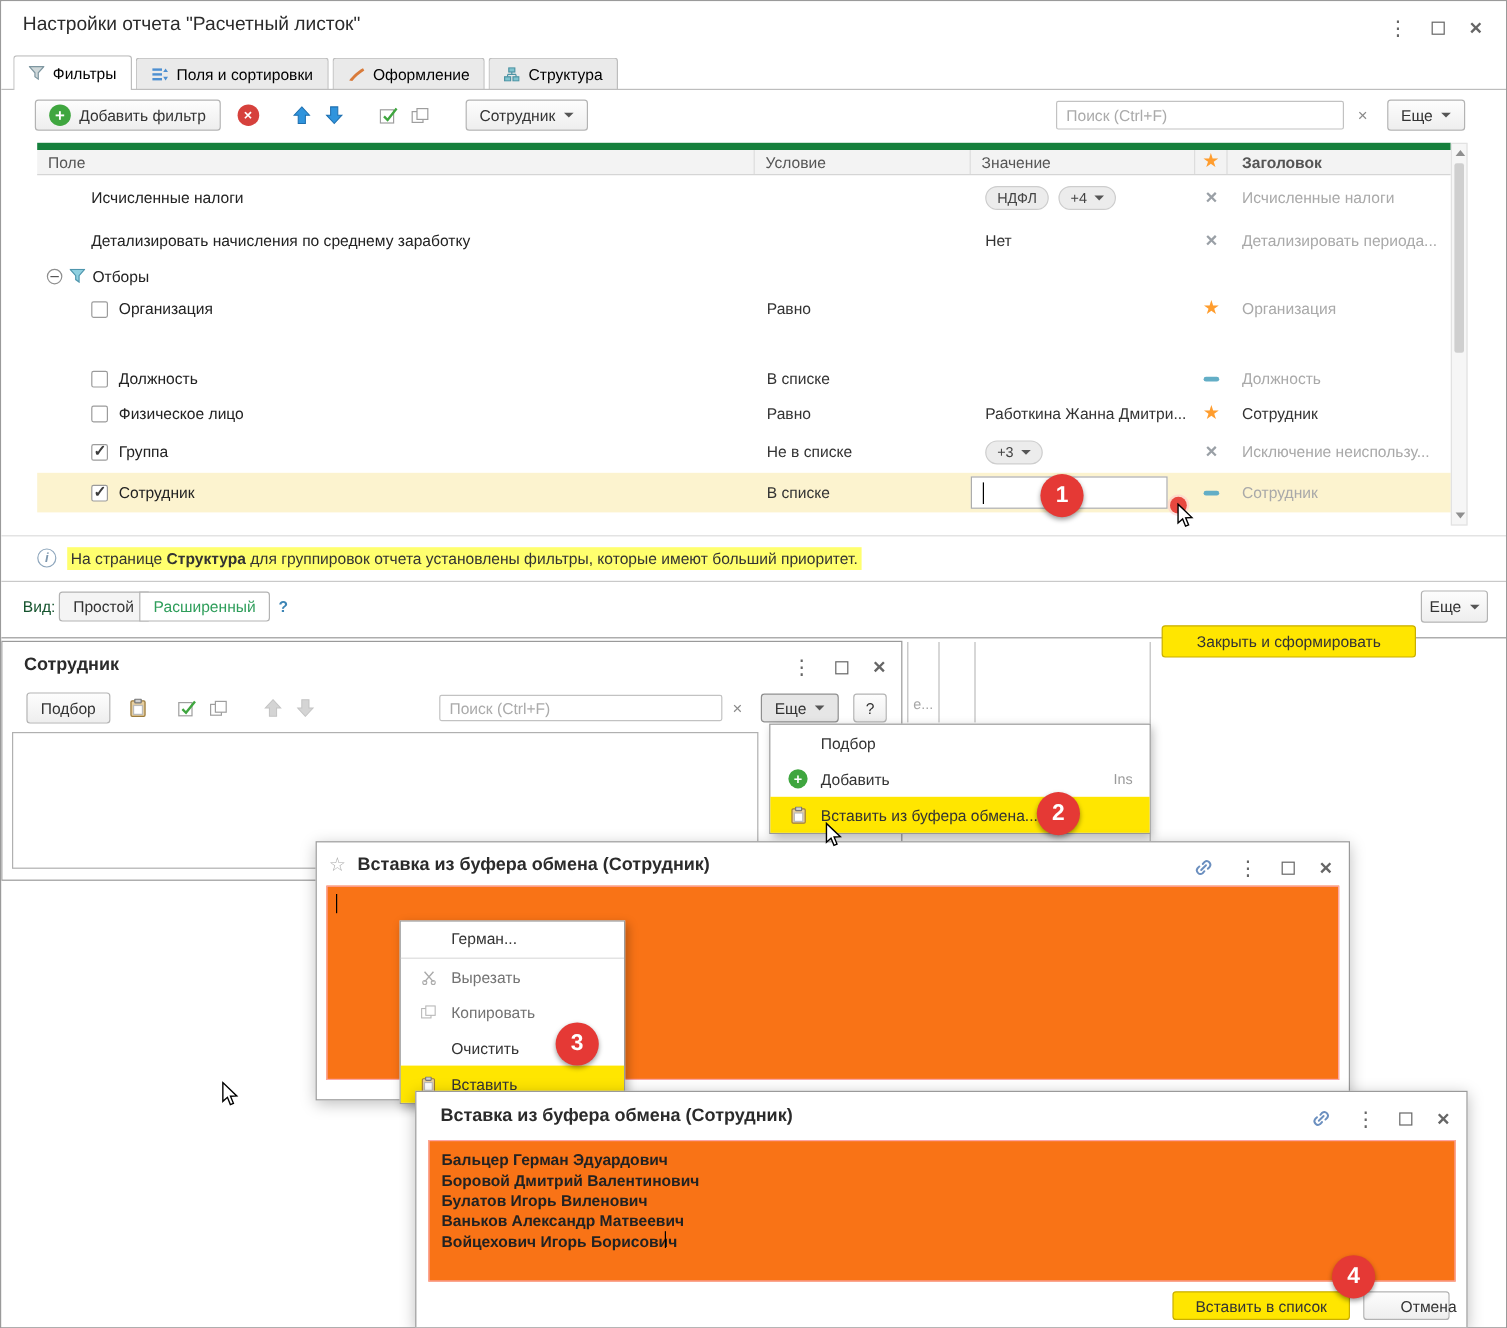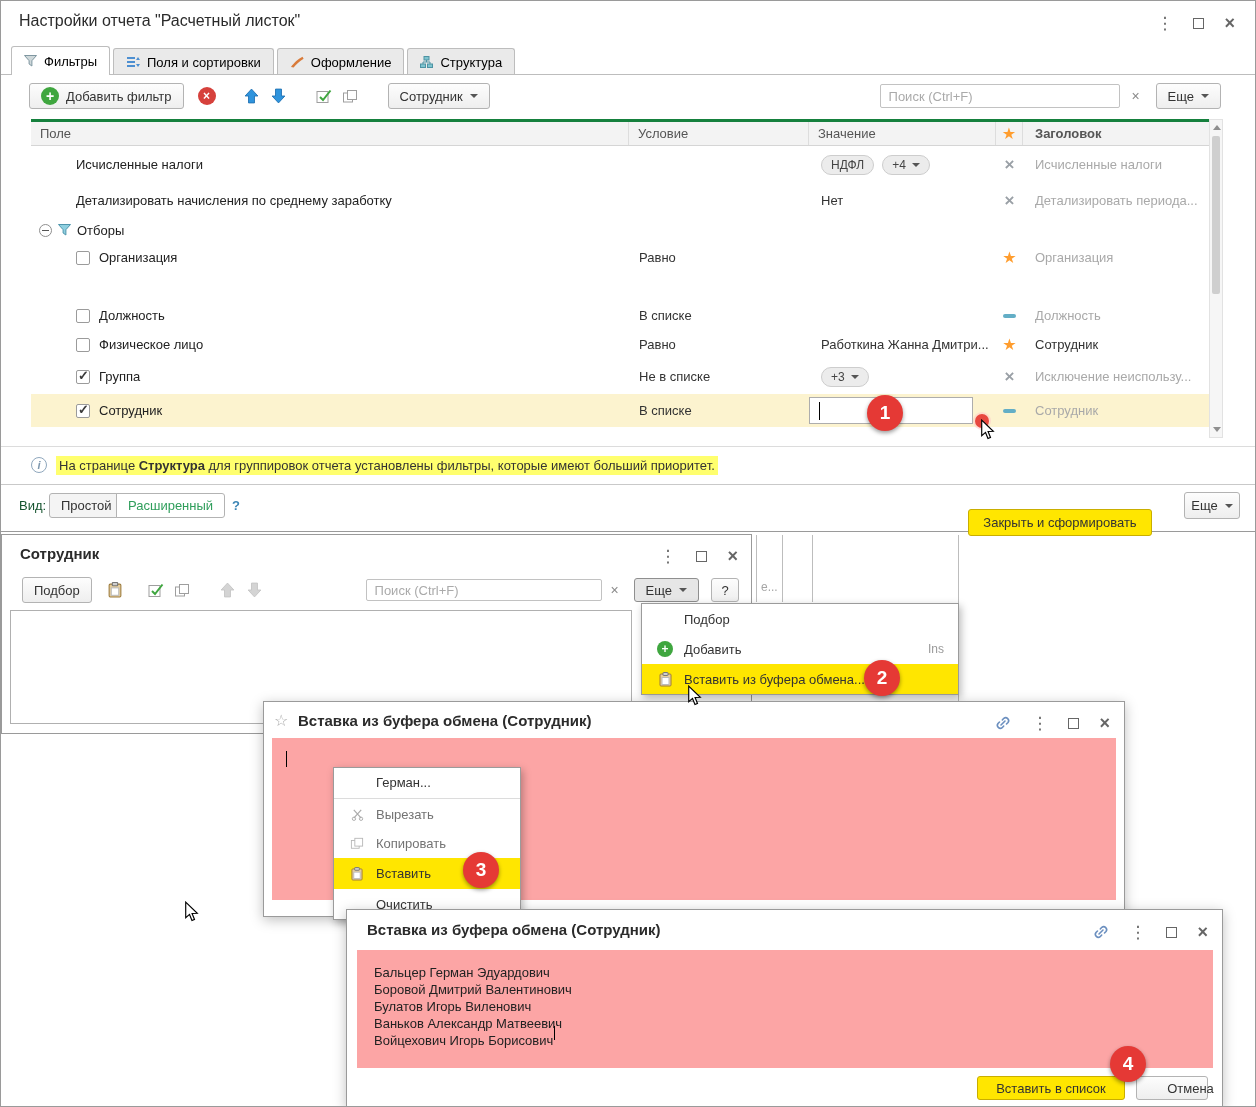--- a/index.html
+++ b/index.html
@@ -33,21 +33,21 @@
   .xclear { color:#8a8a8a; font-size:14px; }
   
   .tabs { position:absolute; left:10px; top:45px; display:flex; gap:3px; align-items:flex-end; }
   .tab { display:inline-flex; align-items:center; gap:7px; height:27px; padding:0 12px;
          background:#eaeaea; border:1px solid #bdbdbd; border-bottom:none; border-radius:3px 3px 0 0; color:#000000; }
   .tab.active { background:#fff; height:29px; position:relative; z-index:2; }
   .tabline { position:absolute; left:0; right:0; top:73px; height:1px; background:#bdbdbd; }
   
   .tgrid { display:grid; grid-template-columns:598px 180px 187px 27px 1fr; }
   .thead { position:absolute; left:30px; top:118px; width:1178px; height:27px; background:#f3f3f3;
-           border-top:3px solid #15803d; border-bottom:1px solid #d5d5d5; align-items:center; color:#555; }
+           border-top:6px solid #15803d; border-bottom:1px solid #d5d5d5; align-items:center; color:#555; }
   .th { padding-left:9px; border-right:1px solid #dddddd; height:100%; display:flex; align-items:center; }
   .th:last-child { border-right:none;font-weight:bold; }
   .rows { position:absolute; left:30px; top:145px; width:1178px; height:292px; }
   .trow { position:absolute; left:0; width:100%; align-items:center; }
   .trow.sel { background:#fcf3cf; }
   .c-field { padding-left:45px; display:flex; align-items:center; gap:9px; color:#222; }
   .c-field.grp { padding-left:8px; gap:6px; }
   .c-cond { padding-left:10px; color:#333; }
   .c-val { padding-left:12px; display:flex; align-items:center; gap:8px; color:#333; position:relative; }
   .c-mark { display:flex; align-items:center; justify-content:center; }
@@ -82,21 +82,21 @@
   .mi.dis { color:#737373; }
   .mi .shortcut { margin-left:auto; color:#9a9a9a; font-size:12px; }
   .msep { height:1px; background:#dcdcdc; margin:1px 0; }
   
   .badge { position:absolute; width:36px; height:36px; border-radius:50%; background:#e53935; color:#fff;
            font-size:19px; font-weight:bold; display:flex; align-items:center; justify-content:center;
            box-shadow:0 2px 4px rgba(0,0,0,.4); z-index:60; }
   .click-dot { position:absolute; width:14px; height:14px; border-radius:50%; background:#e8483f;
                box-shadow:0 0 0 2px rgba(255,200,200,.55); z-index:55; }
   .cursor { position:absolute; z-index:70; }
-  .yellow-field { background:#fca5a5; border:7px solid #fca5a5; }
+  .yellow-field { background:#f97316; border:1px solid #fca5a5;font-weight:bold; }
   .frag-line { position:absolute; width:1px; background:#bdbdbd; }
   .dis-grey { filter:grayscale(1) opacity(.55); }
 </style>
 </head>
 <body>
 
 <div>
   <div class="frag-line" style="left:755px; top:534px; height:67px;"></div>
   <div class="frag-line" style="left:781px; top:534px; height:67px;"></div>
   <div class="frag-line" style="left:811px; top:534px; height:67px;"></div>
@@ -334,21 +334,21 @@
   <div class="hline" style="top:483px; background:#c9c9c9;"></div>
 
   <span class="abs" style="left:18px; top:497px; color:#14532d;">Вид:</span>
   <button class="btn" style="position:absolute; left:48px; top:492px; height:25px; border-radius:3px 0 0 3px; background:#f4f4f4;">
       <span>Простой</span>
     </button>
   <button class="btn" style="position:absolute; left:115px; top:492px; height:25px; border-radius:0 3px 3px 0; background:#fff; color:#2f9e5b;">
       <span>Расширенный</span>
     </button>
   <span class="abs" style="left:231px; top:497px; color:#3c85b5; font-weight:bold;">?</span>
-  <button class="btn yellow" style="position:absolute; left:967px; top:508px; width:184px; height:27px;">
+  <button class="btn yellow" style="position:absolute; left:967px; top:520px; width:212px; height:27px;">
       <span>Закрыть и сформировать</span>
     </button>
   <button class="btn" style="position:absolute; left:1183px; top:491px; width:56px; height:27px;">
       <span>Еще</span>
       <span class="caret"></span>
     </button>
 </section>
 
 <section class="win" style="left:0; top:533px; width:751px; height:200px; z-index:10;">
   <div class="wtitle" style="left:18px; top:10px;">Сотрудник</div>
@@ -463,33 +463,33 @@
   </div>
   <div class="mi dis" style="height:29px;">
     <span class="islot" style="width:16px;">
       <svg width="14" height="13" viewBox="0 0 16 15">
           <rect x="1.5" y="4" width="9" height="9" fill="#fff" stroke="#b5b5b5"></rect>
           <rect x="5.5" y="1.5" width="9" height="9" fill="#fff" stroke="#b5b5b5"></rect>
         </svg>
     </span>
     <span>Копировать</span>
   </div>
+  <div class="mi" style="height:30px;">
+    <span class="islot" style="width:16px;"></span>
+    <span>Очистить</span>
+  </div>
   <div class="mi hi" style="height:31px;">
     <span class="islot" style="width:16px;">
       <svg width="12" height="14" viewBox="0 0 13 15">
           <rect x="1" y="2" width="11" height="12" rx="1" fill="#e7cf9f" stroke="#9c7b3c"></rect>
           <rect x="4" y="0.5" width="5" height="3" rx="0.5" fill="#cfcfcf" stroke="#777"></rect>
           <rect x="3" y="5.5" width="7" height="7" fill="#fff" stroke="#bbb"></rect>
         </svg>
     </span>
     <span>Вставить</span>
-  </div>
-  <div class="mi" style="height:30px;">
-    <span class="islot" style="width:16px;"></span>
-    <span>Очистить</span>
   </div>
 </div>
 
 <section class="win" style="left:345px; top:908px; width:877px; height:198px; z-index:40; box-shadow:0 3px 12px rgba(0,0,0,.25);">
   <div class="wtitle" style="left:20px; top:11px;">Вставка из буфера обмена (Сотрудник)</div>
   <div class="win-controls" style="right:14px; top:13px;">
     <svg width="16" height="16" viewBox="0 0 16 16">
         <path d="M6 10 L10 6 M4.5 7 L3 8.5 a3 3 0 0 0 4.2 4.2 L8.7 11 M11.5 9 L13 7.5 a3 3 0 0 0 -4.2 -4.2 L7.3 5" stroke="#6b8fbf" fill="none" stroke-width="1.6" stroke-linecap="round"></path>
       </svg>
     <span class="ic-dots">⋮</span>

